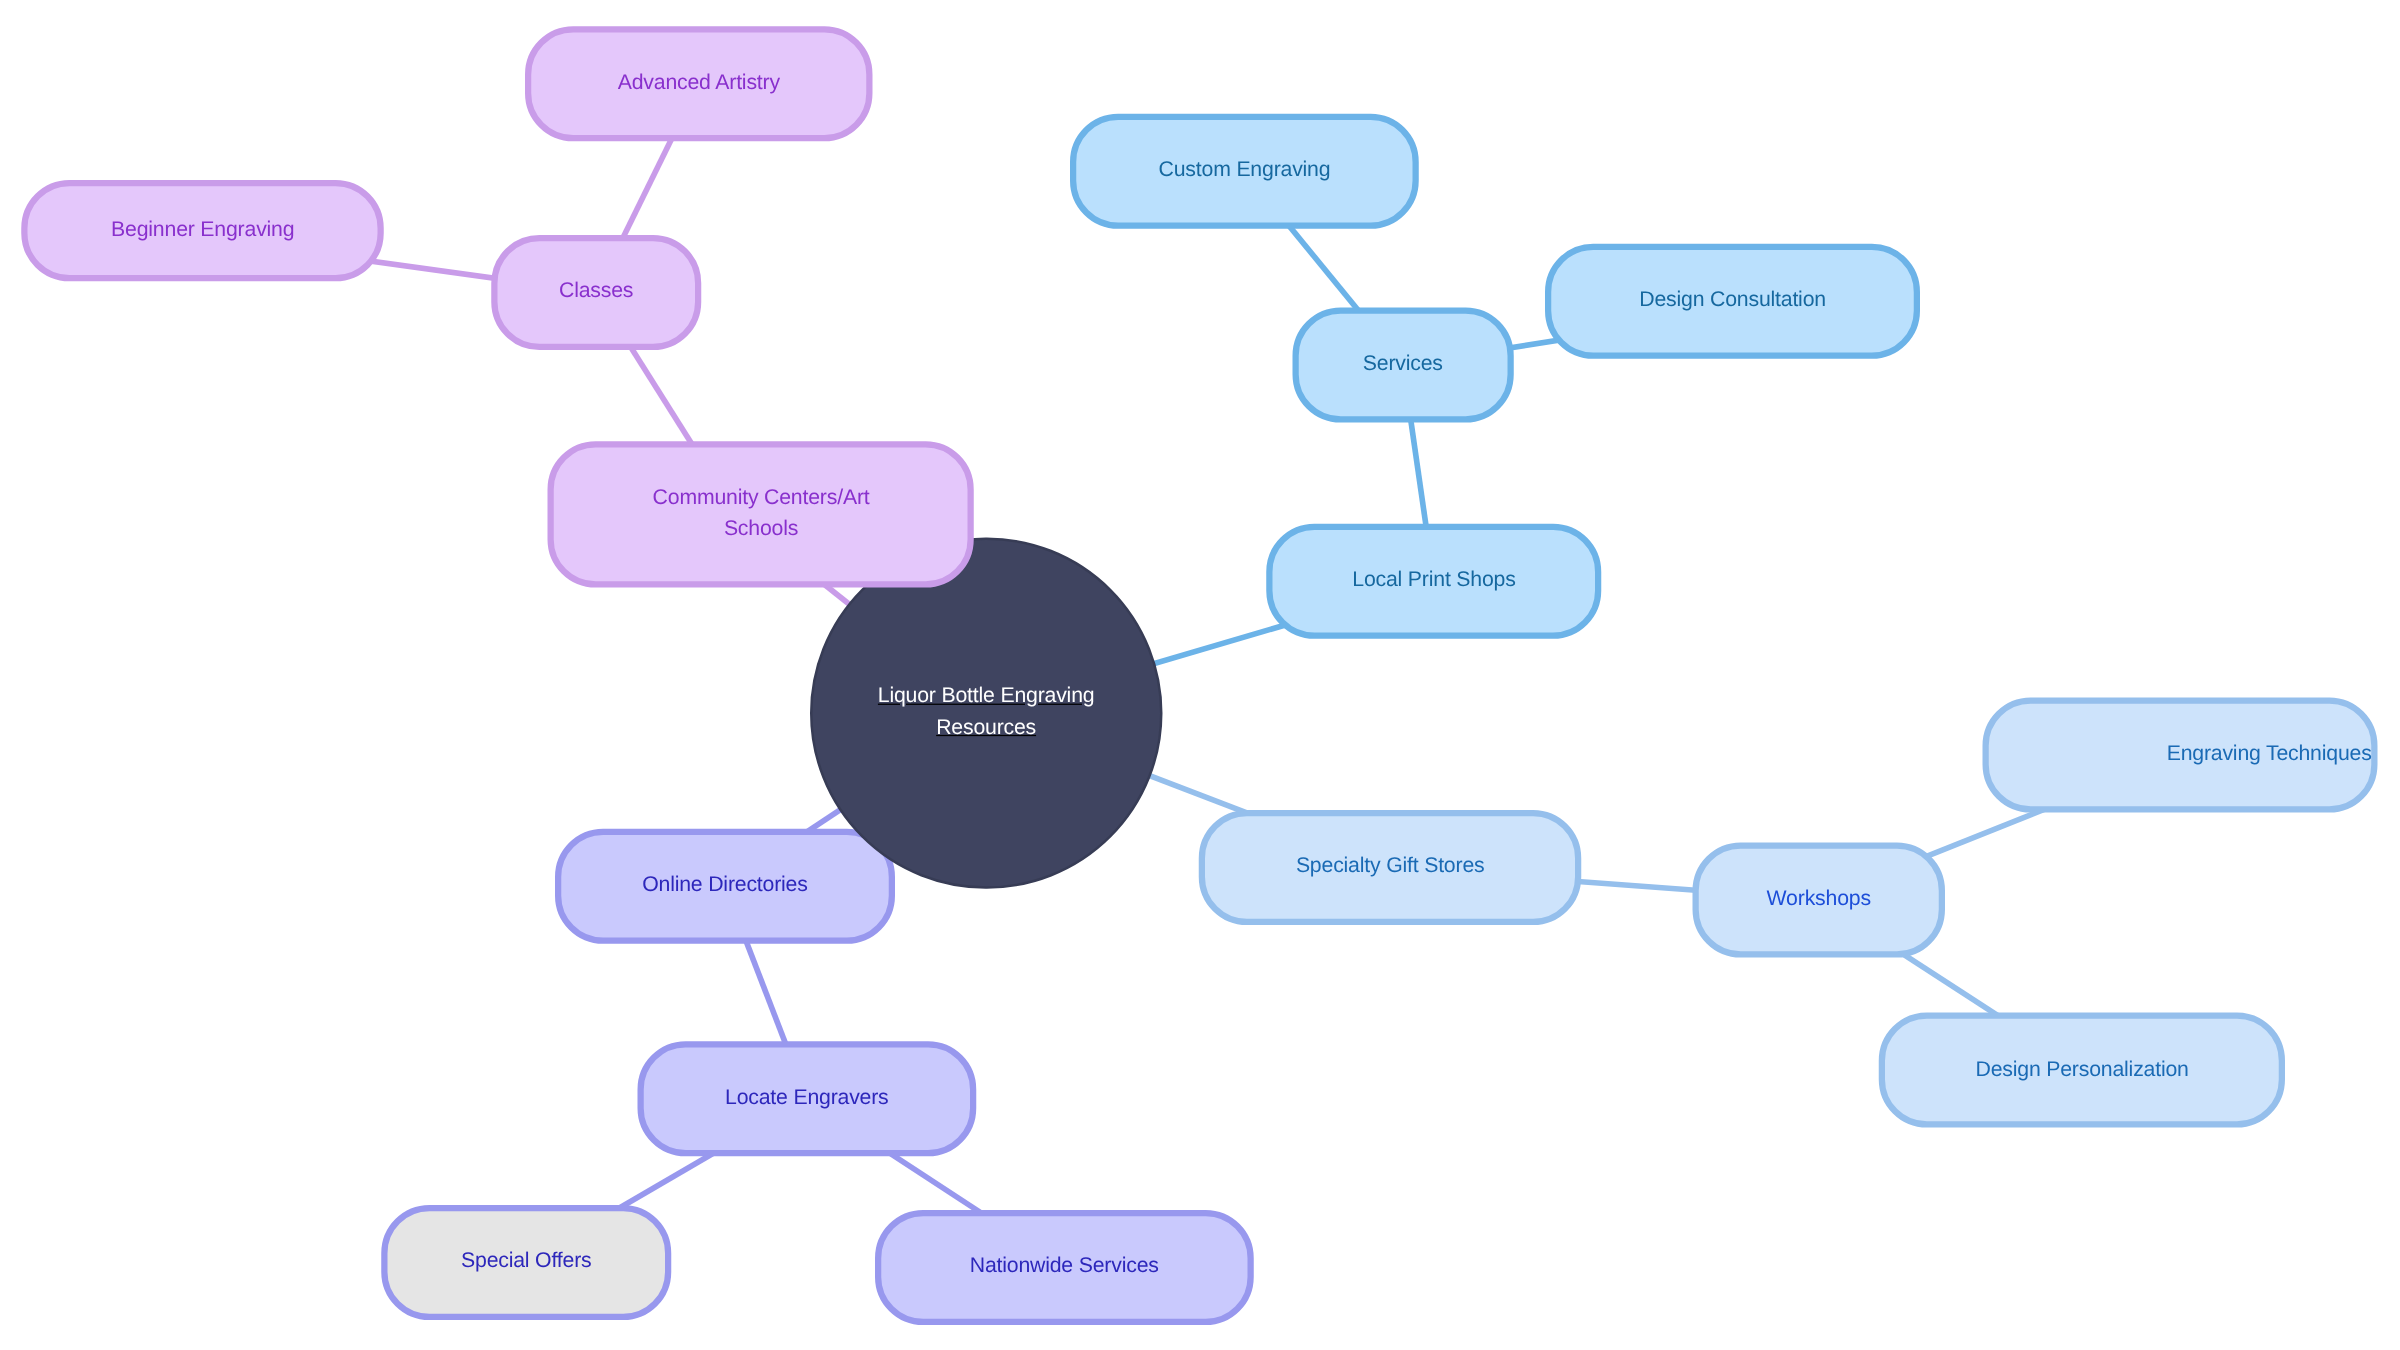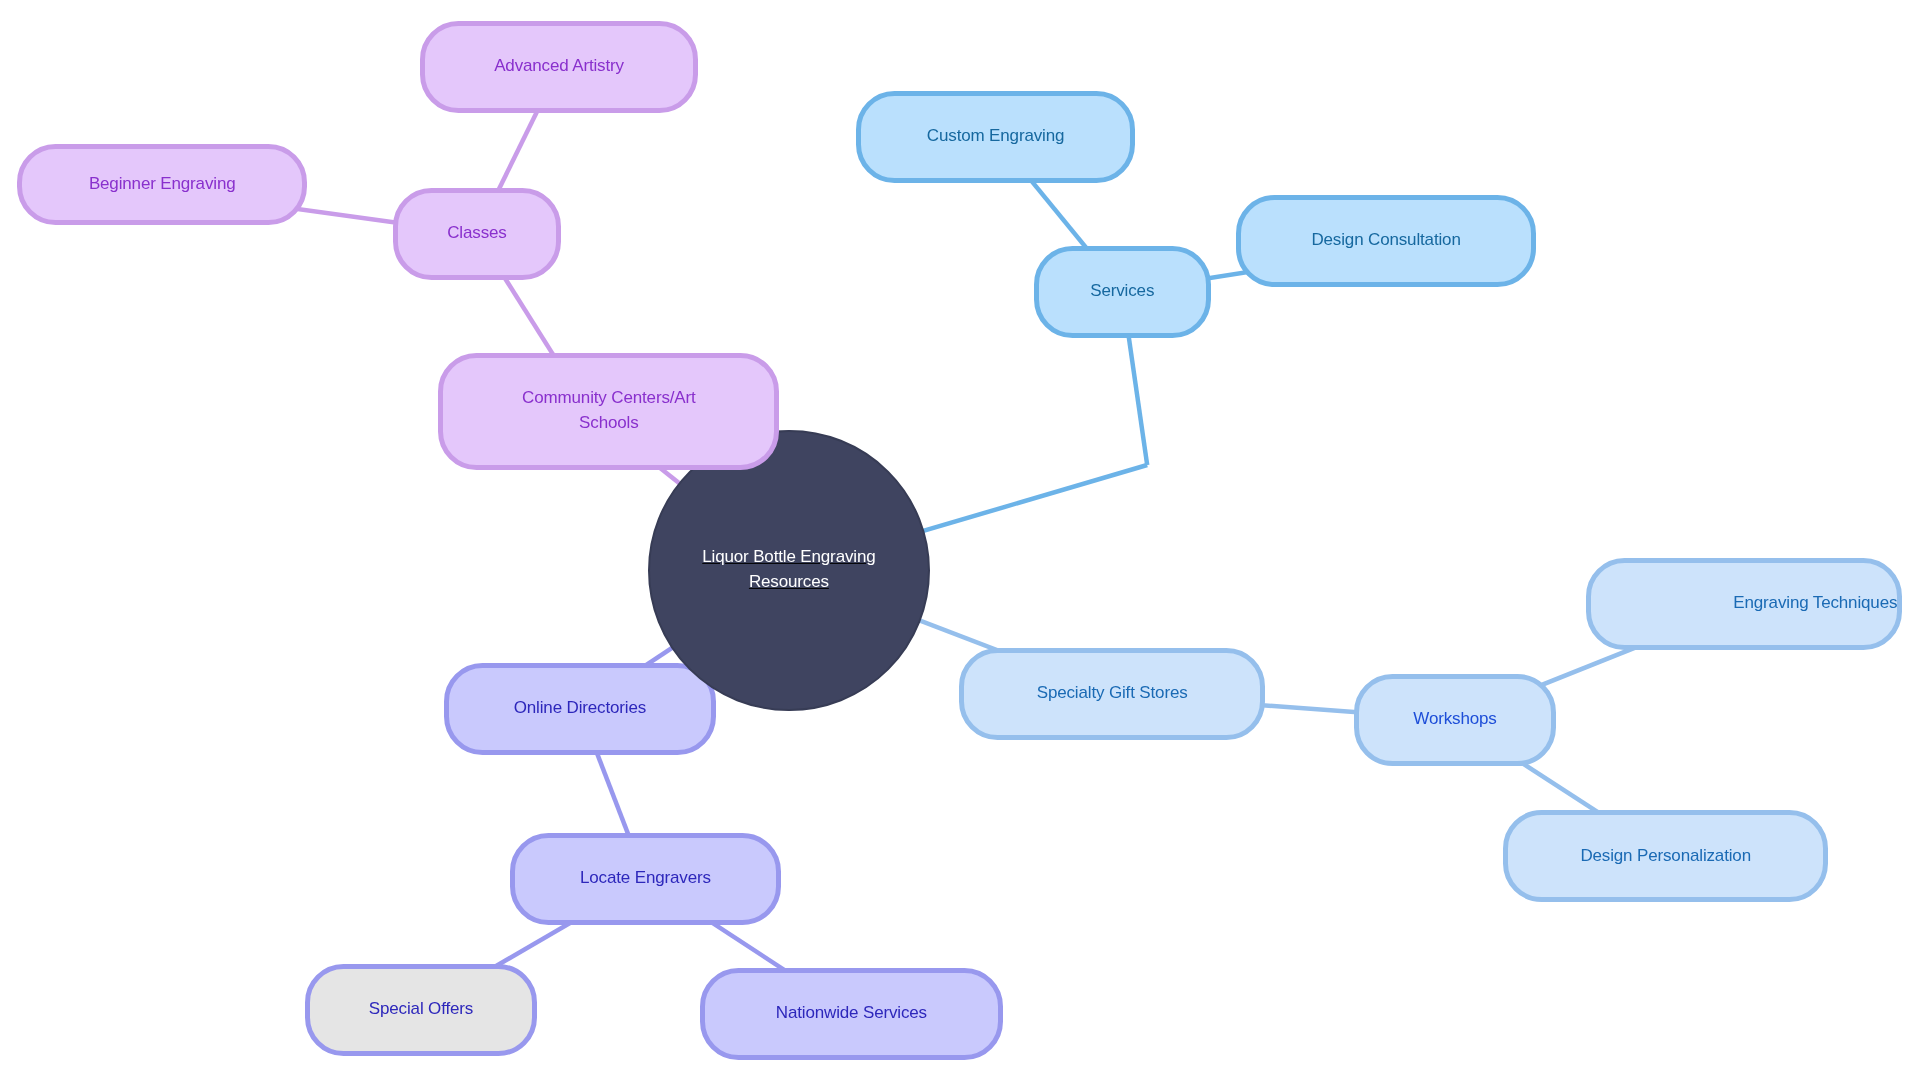--- a/index.html
+++ b/index.html
@@ -54,20 +54,23 @@
   </div>
   <div class="node pill" style="left:392.80px;top:187.80px;width:168.30px;height:92.00px;background:#e4c7fb;border:5px solid #c99ce9;z-index:6;">
    <div class="lbl" style="color:#8930cd"><span class="ln">Classes</span></div>
   </div>
   <div class="node pill" style="left:419.70px;top:20.80px;width:278.70px;height:92.00px;background:#e4c7fb;border:5px solid #c99ce9;z-index:6;">
    <div class="lbl" style="color:#8930cd"><span class="ln">Advanced Artistry</span></div>
   </div>
   <div class="node pill" style="left:17.20px;top:144.30px;width:290.00px;height:81px;background:#e4c7fb;border:5px solid #c99ce9;z-index:6;">
    <div class="lbl" style="color:#8930cd"><span class="ln">Beginner Engraving</span></div>
   </div>
+  <div class="node pill" style="left:1013.20px;top:419.00px;width:268.00px;height:92.00px;background:#bae0fd;border:5px solid #6cb3e8;z-index:4;">
+   <div class="lbl" style="color:#16689f"><span class="ln">Local Print Shops</span></div>
+  </div>
   <div class="node pill" style="left:1034.00px;top:245.80px;width:176.50px;height:92.00px;background:#bae0fd;border:5px solid #6cb3e8;z-index:4;">
    <div class="lbl" style="color:#16689f"><span class="ln">Services</span></div>
   </div>
   <div class="node pill" style="left:855.90px;top:91.10px;width:279.40px;height:92.00px;background:#bae0fd;border:5px solid #6cb3e8;z-index:4;">
    <div class="lbl" style="color:#16689f"><span class="ln">Custom Engraving</span></div>
   </div>
   <div class="node pill" style="left:1236px;top:195.10px;width:300.20px;height:92.00px;background:#bae0fd;border:5px solid #6cb3e8;z-index:4;">
    <div class="lbl" style="color:#16689f"><span class="ln">Design Consultation</span></div>
   </div>
   <div class="node pill" style="left:959.20px;top:648.10px;width:305.90px;height:92.00px;background:#cde3fb;border:5px solid #95bfec;z-index:4;">

